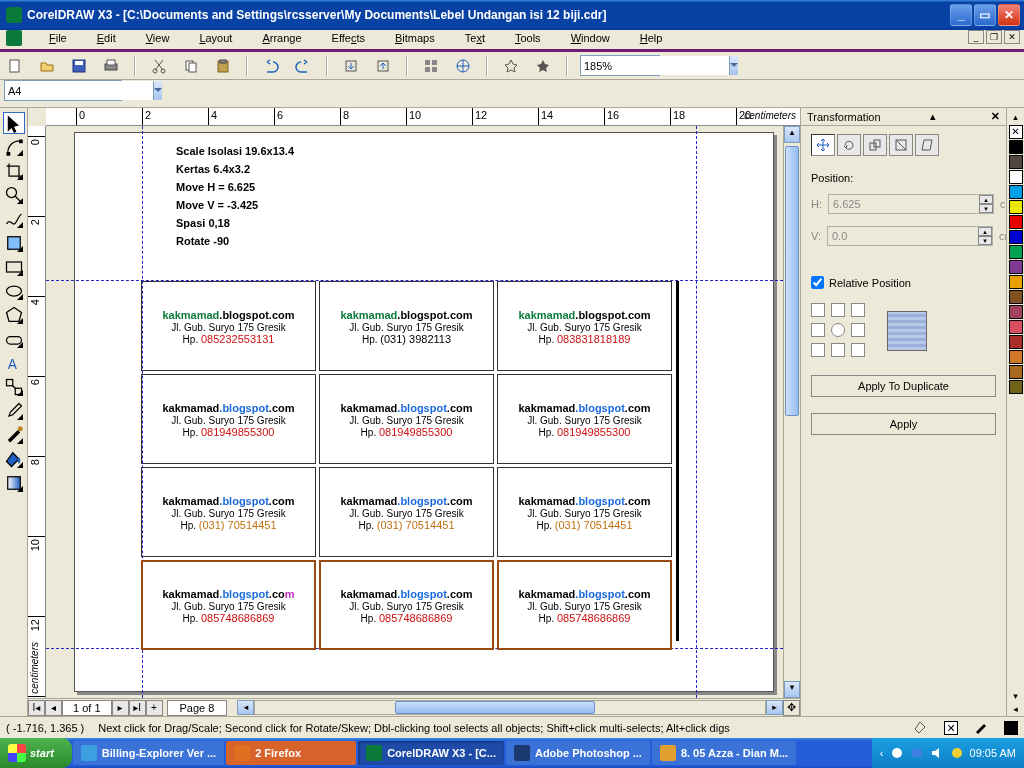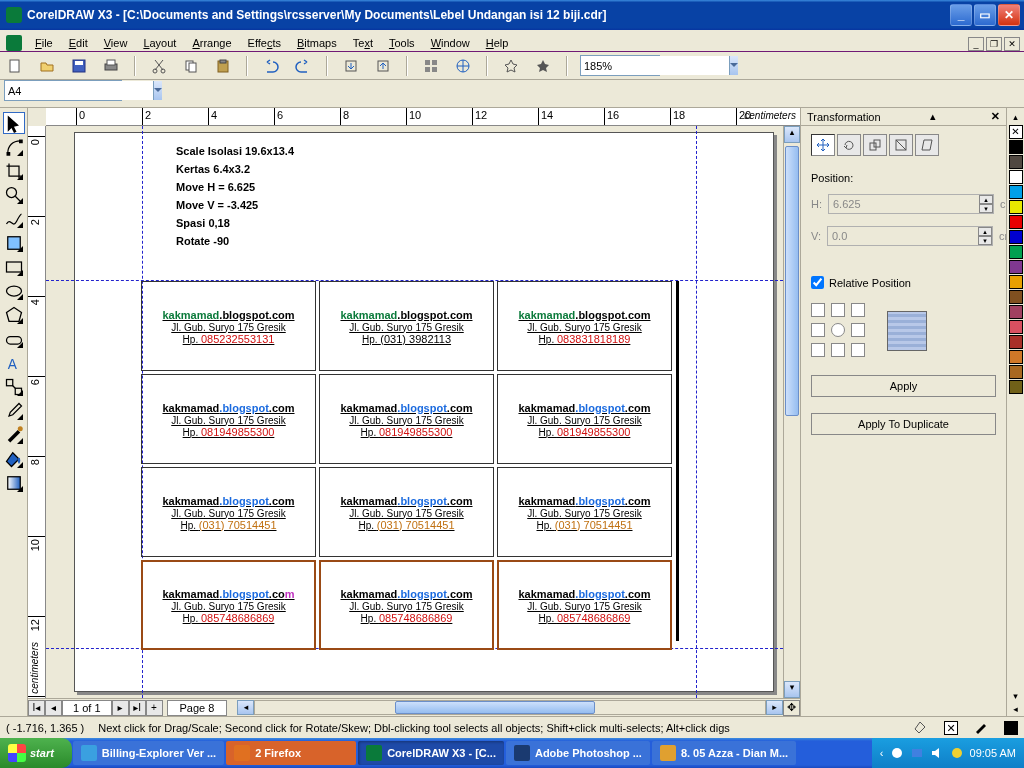--- a/index.html
+++ b/index.html
@@ -8,21 +8,21 @@
 
 .titlebar { height: 30px; background: linear-gradient(to bottom, #3c8cde 0%, #0842a5 8%, #0842a5 92%, #0734a0 100%); display: flex; align-items: center; padding-left: 6px; color: #fff; font-weight: bold; }
 .titlebar .icon { width: 16px; height: 16px; background: #0a7a3a; border-radius: 3px; margin-right: 5px; }
 .titlebar .title { flex: 1; font-size: 12px; }
 .winbtns { display: flex; gap: 2px; margin-right: 4px; }
 .winbtn { width: 22px; height: 22px; border-radius: 3px; display: flex; align-items: center; justify-content: center; font-weight: bold; color: #fff; font-size: 12px; }
 .winbtn.min, .winbtn.max { background: linear-gradient(#6a9ee8,#2c6ad0); border: 1px solid #fff3; }
 .winbtn.close { background: linear-gradient(#f08179,#d43210); border: 1px solid #fff3; }
 
 
-.menubar { height: 22px; background: #ece9d8; border-bottom: 1px solid #701a75; display: flex; align-items: flex-end; padding-left: 6px; gap: 2px; }
+.menubar { height: 22px; background: #ece9d8; border-bottom: 3px solid #701a75; display: flex; align-items: flex-start; padding-left: 6px; gap: 16px; }
 .menubar .appicon { width: 16px; height: 16px; background: #0a7a3a; border-radius: 2px; margin-right: 4px; }
 .menubar span { padding: 2px 7px; }
 .menubar span u { text-decoration: underline; }
 .mdibtns { margin-left: auto; margin-right: 4px; display: flex; gap: 2px; }
 .mdibtns div { width: 16px; height: 14px; border: 1px solid #888; background: #ece9d8; font-size: 9px; text-align: center; line-height: 12px; }
 
 
 .toolbar { height: 28px; background: #ece9d8; border-bottom: 1px solid #aca899; display: flex; align-items: center; padding: 0 4px; gap: 10px; }
 .tbtn { width: 22px; height: 22px; border: 1px solid transparent; display: flex; align-items: center; justify-content: center; }
 .tbtn svg { width: 16px; height: 16px; }
@@ -59,21 +59,21 @@
 .rulery .lbl { position: absolute; bottom: 4px; left: 1px; writing-mode: vertical-rl; transform: rotate(180deg); font-style: italic; font-size: 10px; }
 
 .canvas { flex: 1; background: #ece9d8; position: relative; overflow: hidden; }
 .page { position: absolute; left: 28px; top: 6px; width: 700px; height: 560px; background: #fff; border: 1px solid #555; box-shadow: 3px 3px 0 #888; }
 .guideline-h { position: absolute; left: 0; right: 0; border-top: 1px dashed #2222cc; }
 .guideline-v { position: absolute; top: 0; bottom: 0; border-left: 1px dashed #2222cc; }
 
 .notes { position: absolute; left: 130px; top: 16px; font-family: Arial; font-size: 16px; font-weight: bold; line-height: 18px; color: #000; }
 
 .labelgrid { position: absolute; left: 95px; top: 155px; display: grid; grid-template-columns: repeat(3, 175px); grid-template-rows: repeat(4, 90px); gap: 3px; }
-.card { border: 1px solid #333; display: flex; flex-direction: column; align-items: center; justify-content: center; font-family: Arial; text-decoration: underline; }
+.card { border: 1px solid #333; display: flex; flex-direction: column; align-items: center; justify-content: center; font-family: Arial; }
 .card.brown { border: 2px solid #9a4a15; }
 .card .url { font-size: 12px; font-weight: bold; }
 .card .url .k { color: #0a7a3a; }
 .card .url .b { color: #1a6adf; }
 .card .url .m { color: #c030c0; }
 .card .addr { font-size: 10px; color: #000; }
 .card .hp { font-size: 10px; }
 .card .hp .num-red { color: #d01010; }
 .card .hp .num-org { color: #c07010; }
 .blackbar { position: absolute; left: 630px; top: 155px; width: 3px; height: 360px; background: #000; }
@@ -739,22 +739,22 @@
             <div></div>
           <div></div>
             <div class="mid"></div>
             <div></div>
           <div></div>
             <div></div>
             <div></div>
         </div>
         <div class="anchorprev"></div>
       </div>
+      <div class="applybtn">Apply To Duplicate</div>
       <div class="applybtn">Apply</div>
-      <div class="applybtn">Apply To Duplicate</div>
     </div>
   </div>
 
   <div class="palette">
     <div class="palarrow">▴</div>
     <div class="swatch none"></div>
     <div id="palette-colors" style="display: flex; flex-direction: column; gap: 1px;">
         <div class="swatch" style="background: rgb(0, 0, 0);"></div>
         <div class="swatch" style="background: rgb(80, 72, 64);"></div>
         <div class="swatch" style="background: rgb(255, 255, 255);"></div>

